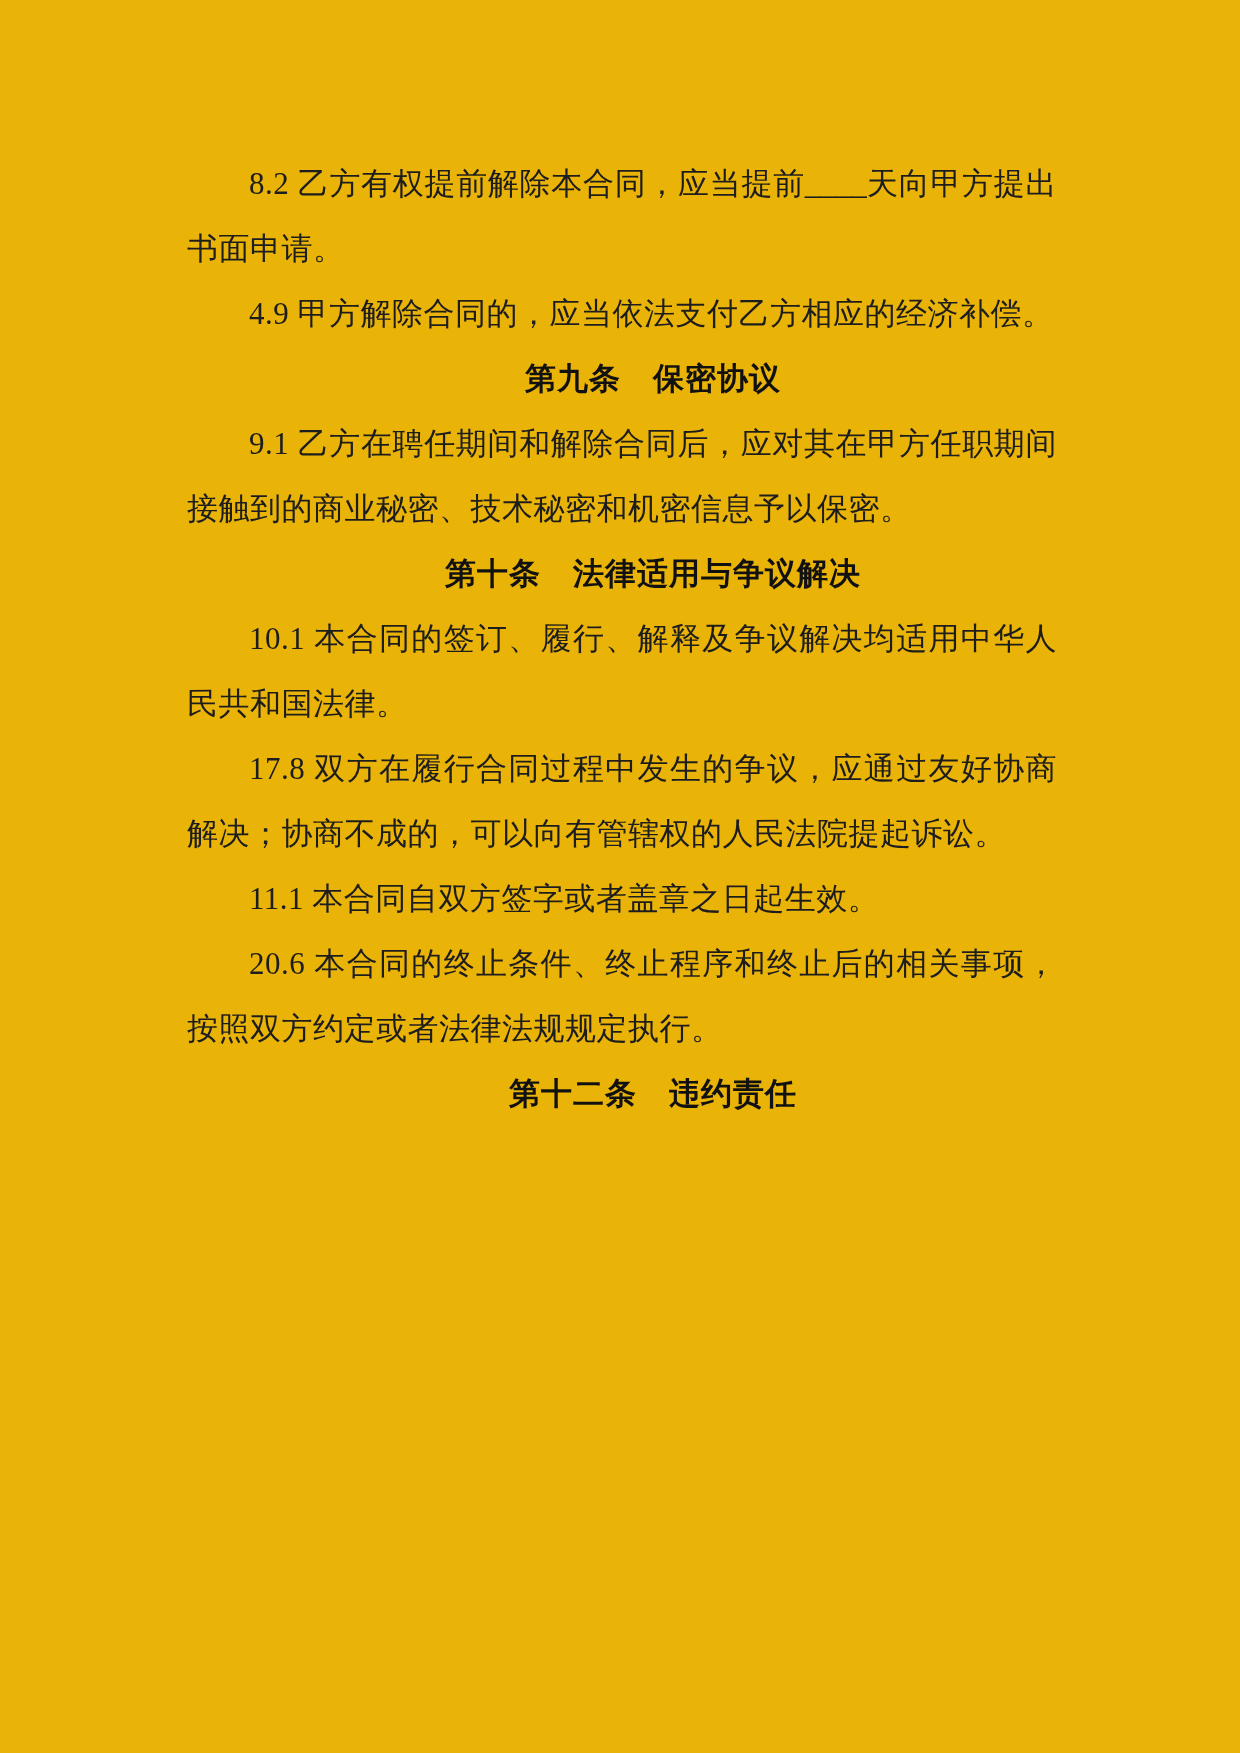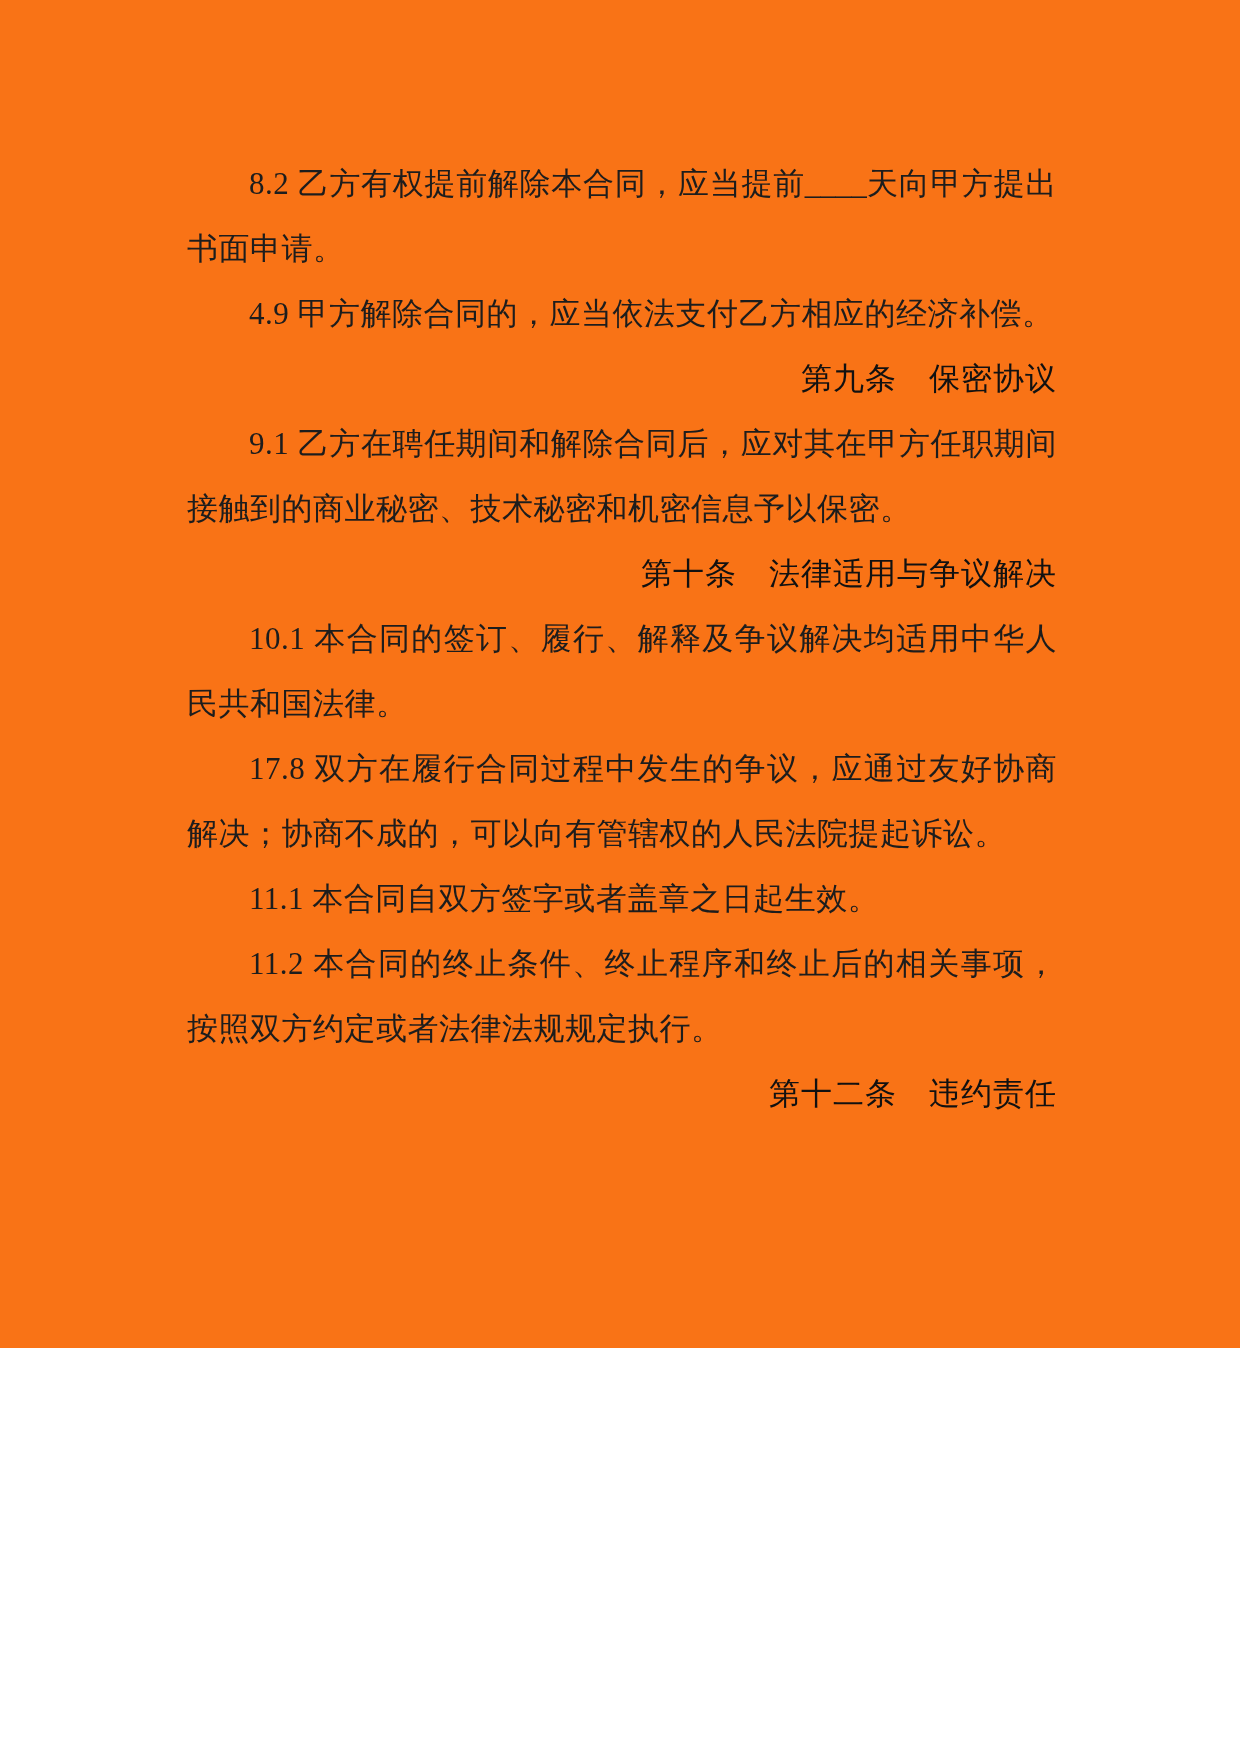--- a/index.html
+++ b/index.html
@@ -9,40 +9,40 @@
   }
   body {
     width: 1240px;
     height: 1753px;
     overflow: hidden;
     font-family: "Liberation Serif", "DejaVu Serif", serif;
   }
   .page {
     box-sizing: border-box;
     width: 1240px;
-    height: 1348px;
-    background: #f97316;
+    height: 1753px;
+    background: #eab308;
     padding: 151px 183px 0 187px;
   }
   .doc p {
     margin: 0;
     padding: 0;
     font-size: 31px;
     line-height: 65px;
     color: #1d1d1d;
     text-align: justify;
     text-justify: inter-character;
     text-indent: 62px;
     letter-spacing: 0.5px;
   }
   .doc p.heading {
     font-family: "Liberation Sans", "DejaVu Sans", sans-serif;
-    font-weight: normal;
+    font-weight: bold;
     color: #111111;
-    text-align: right;
+    text-align: center;
     letter-spacing: 1px;
   }
   .blank {
     display: inline;
     letter-spacing: 0;
   }
 </style>
 </head>
 <body>
 
@@ -61,19 +61,19 @@
 
     <p class="heading">第十条　法律适用与争议解决</p>
 
     <p>10.1 本合同的签订、履行、解释及争议解决均适用中华人民共和国法律。</p>
 
     <p>17.8 双方在履行合同过程中发生的争议，应通过友好协商解决；协商不成的，可以向有管辖权的人民法院提起诉讼。</p>
 
 
     <p>11.1 本合同自双方签字或者盖章之日起生效。</p>
 
-    <p>11.2 本合同的终止条件、终止程序和终止后的相关事项，按照双方约定或者法律法规规定执行。</p>
+    <p>20.6 本合同的终止条件、终止程序和终止后的相关事项，按照双方约定或者法律法规规定执行。</p>
 
     <p class="heading">第十二条　违约责任</p>
 
 
   </div>
 </div>
 
 </body></html>

